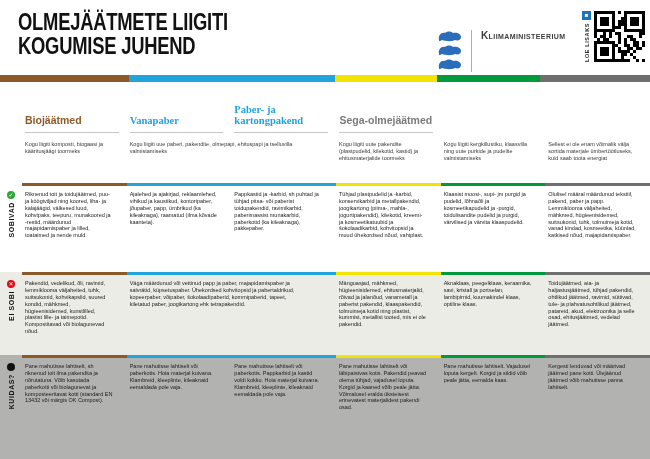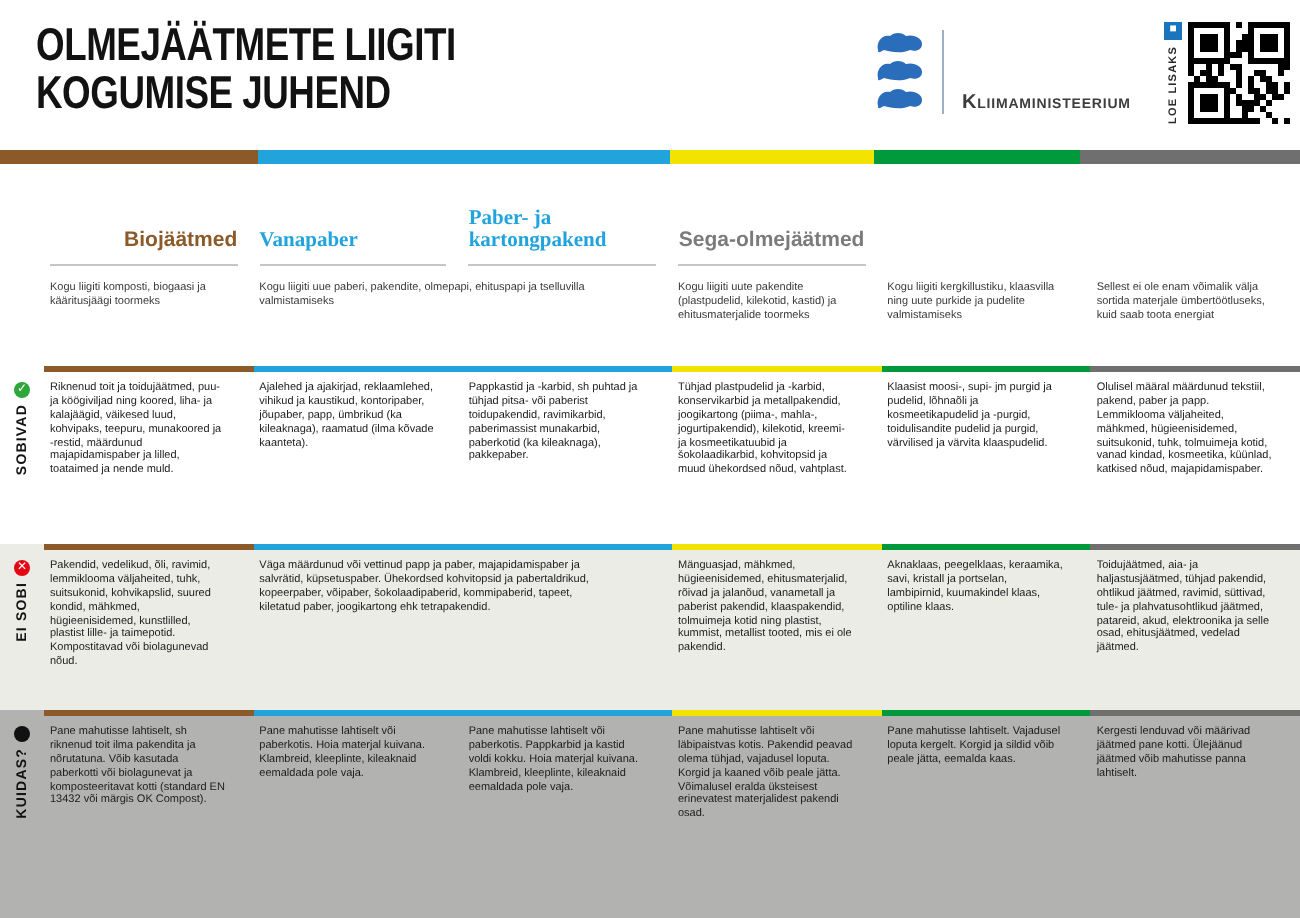--- a/index.html
+++ b/index.html
@@ -8,21 +8,21 @@
     background:#ffffff;font-family:"Liberation Sans",sans-serif;color:#1c1c1c;
     -webkit-font-smoothing:antialiased;
   }
   
   .header{position:relative;height:75px;background:#fff;padding-left:44px;}
   .poster-title{
     position:absolute;left:18px;top:11px;
     font-size:23px;font-weight:bold;line-height:1.04;letter-spacing:-.3px;color:#121212;
     transform:scaleX(.8);transform-origin:left top;white-space:nowrap;
   }
-  .gov-logo{position:absolute;left:437px;top:15px;display:flex;align-items:flex-end;}
+  .gov-logo{position:absolute;left:437px;top:30px;display:flex;align-items:flex-start;}
   .arms{display:block;}
   .logo-divider{width:1px;height:42px;background:#9fb0c4;margin:0 9px 0 8px;}
   .ministry-name{font-size:10px;font-variant:small-caps;letter-spacing:.4px;color:#3d3d3d;font-weight:bold;}
   .qr-block{position:absolute;right:5px;top:11px;display:flex;align-items:flex-start;}
   .qr-side{display:flex;flex-direction:column;align-items:center;margin-right:3px;}
   .qr-mini{width:9px;height:9px;background:#1b75bc;color:#fff;font-size:6px;line-height:9px;text-align:center;}
   .qr-vlabel{writing-mode:vertical-rl;transform:rotate(180deg);font-size:5.5px;font-weight:bold;letter-spacing:.6px;color:#2a2a2a;margin-top:3px;}
   .qr-box{width:51px;height:51px;background:#fff;}
   
   .stripe{display:flex;height:7px;width:650px;}
@@ -31,21 +31,21 @@
   .st-paper{width:206px;background:#21a3dc;}
   .st-plast{width:102px;background:#f3e300;}
   .st-klaas{width:103px;background:#009a3d;}
   .st-sega{width:110px;background:#6f6f6f;}
   
   .thead,.introw{display:flex;}
   .rail-spacer{width:22px;flex:none;}
   .hgrid{flex:1;display:grid;grid-template-columns:repeat(6,1fr);align-items:end;height:51px;}
   .hcell{position:relative;padding:0 8px 7px 3px;font-size:10.5px;font-weight:bold;line-height:1.05;}
   .hcell::after{content:"";position:absolute;left:3px;right:8px;bottom:0;height:1px;background:#c6c6c6;}
-  .hc-bio{color:#8c5a28;text-align:right;}
+  .hc-bio{color:#8c5a28;}
   .hc-paper{color:#21a3dc;font-family:Liberation Serif, serif;}
   .hc-plast{color:#1a1a1a;}
   .hc-klaas{color:#009a3d;}
   .hc-sega{color:#7b7b7b;text-align:center;}
   .igrid{flex:1;display:grid;grid-template-columns:repeat(6,1fr);height:50px;}
   .icell{padding:8px 13px 0 3px;font-size:5.5px;line-height:1.25;color:#3a3a3a;}
   .icell.span2{grid-column:span 2;padding-right:30px;}
   
   .band{display:flex;}
   .band-sobivad{height:89px;background:#ffffff;}

